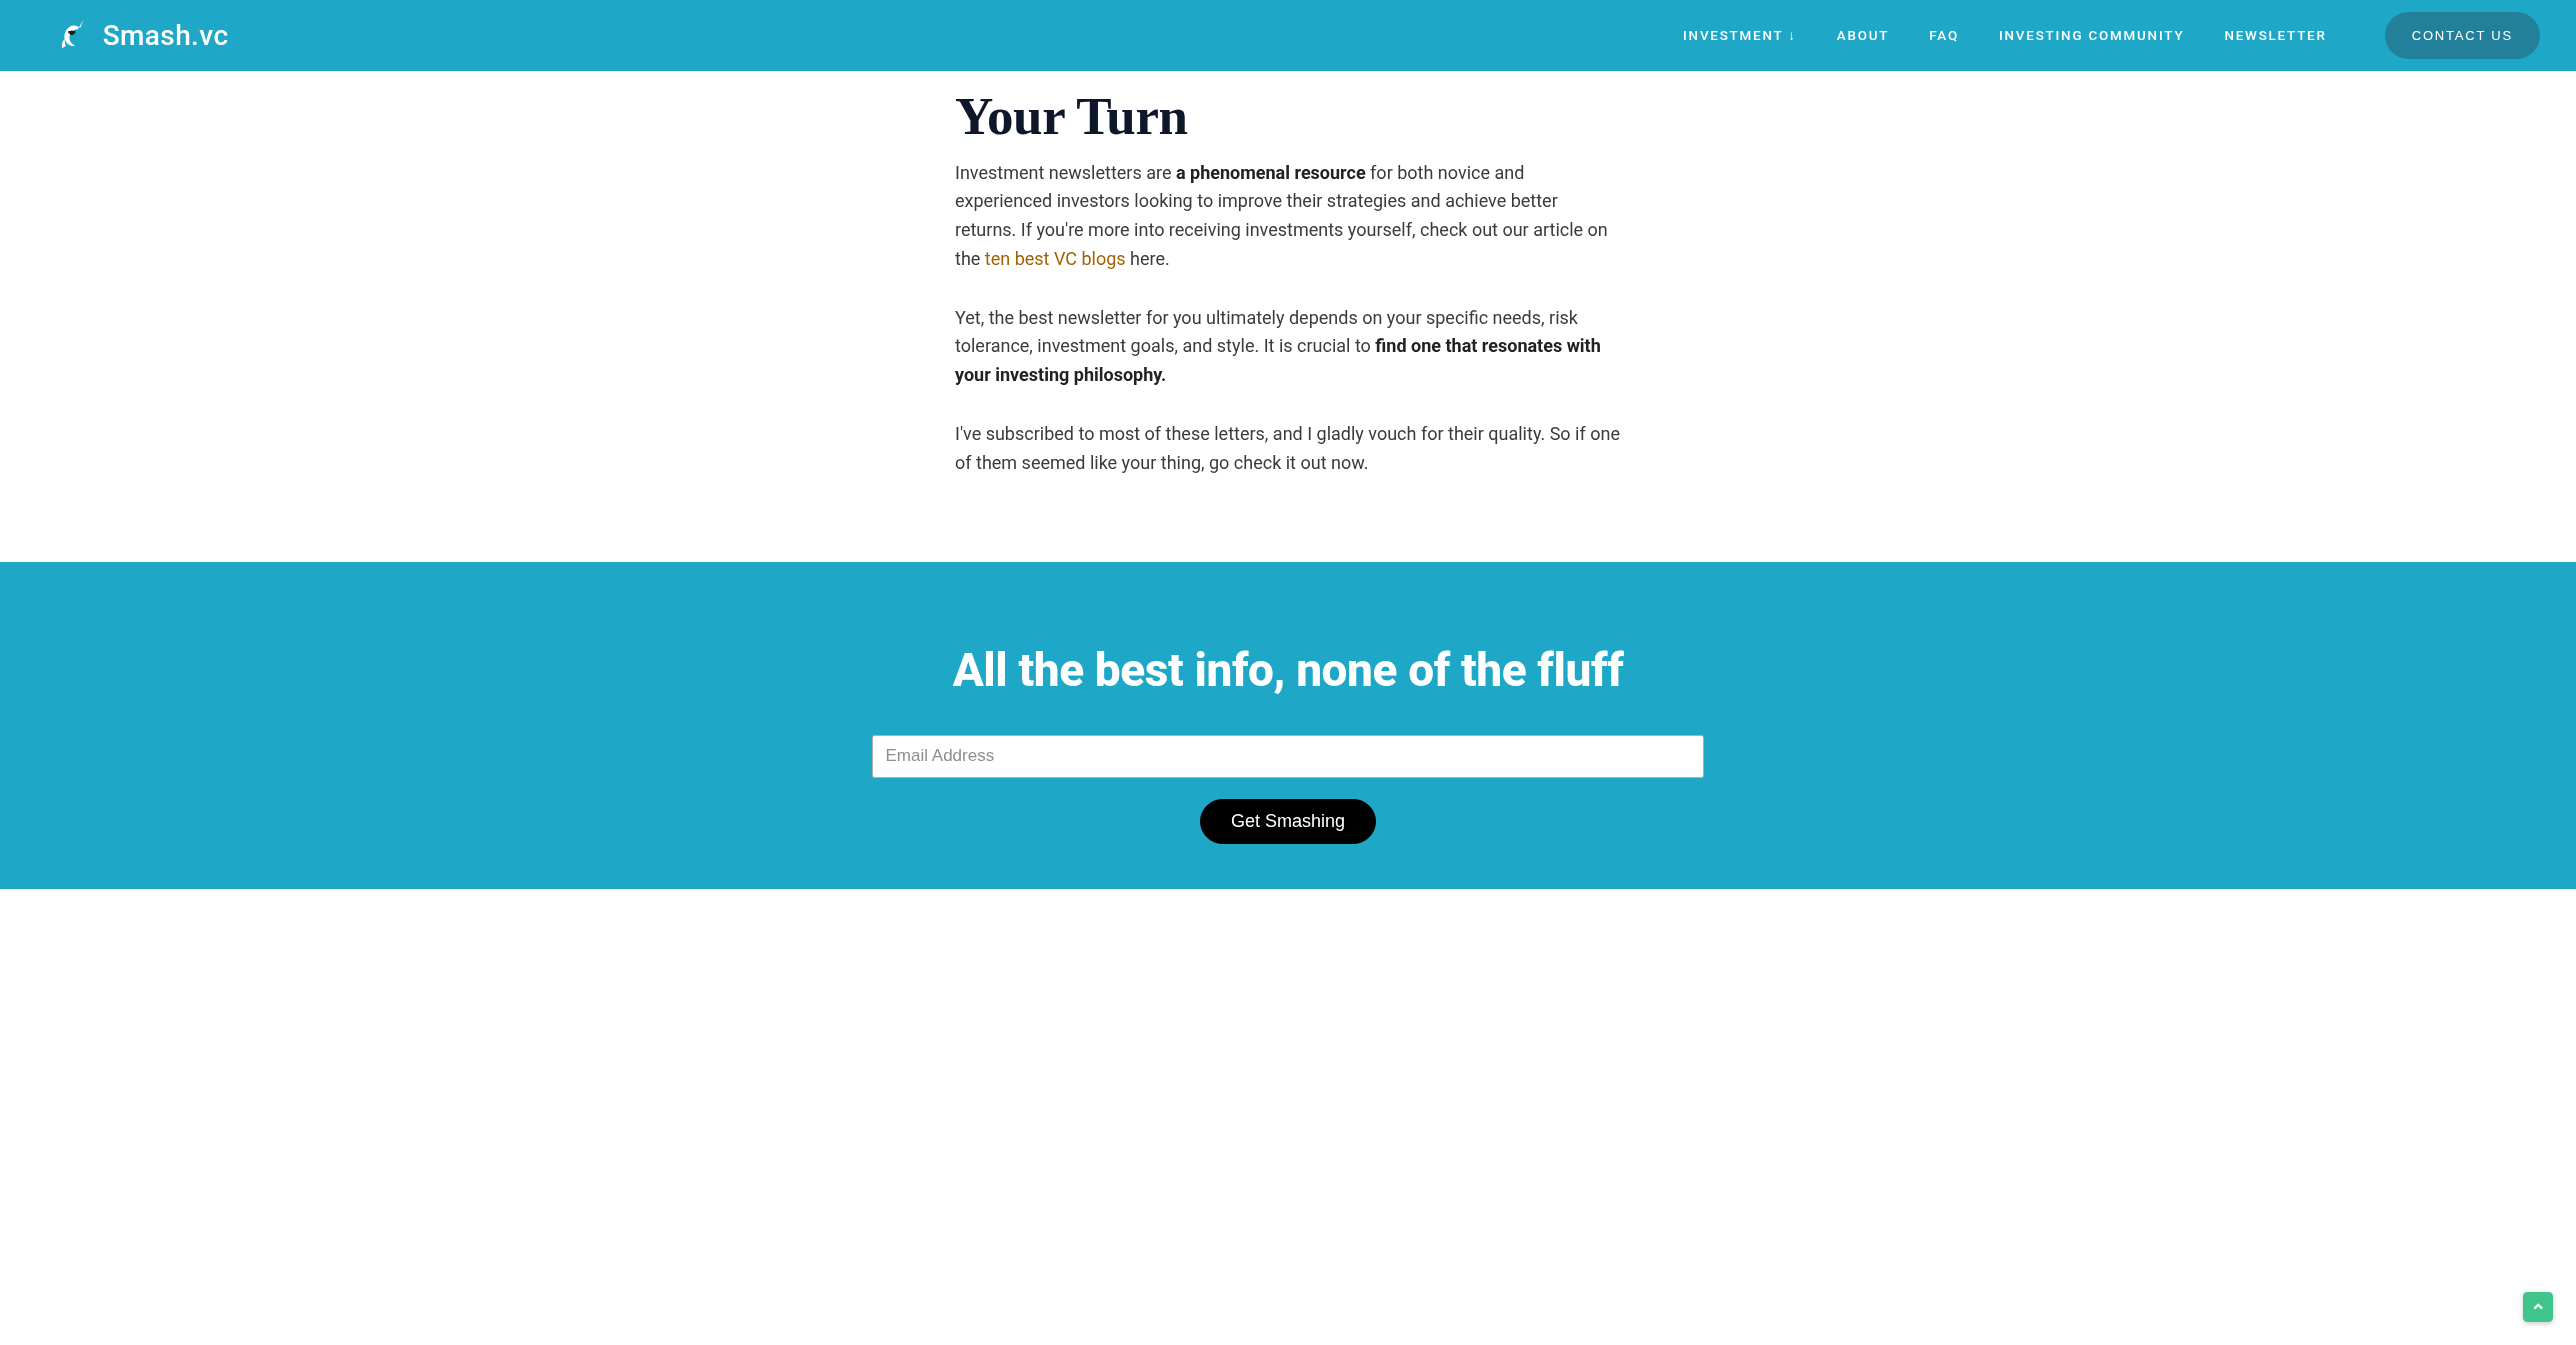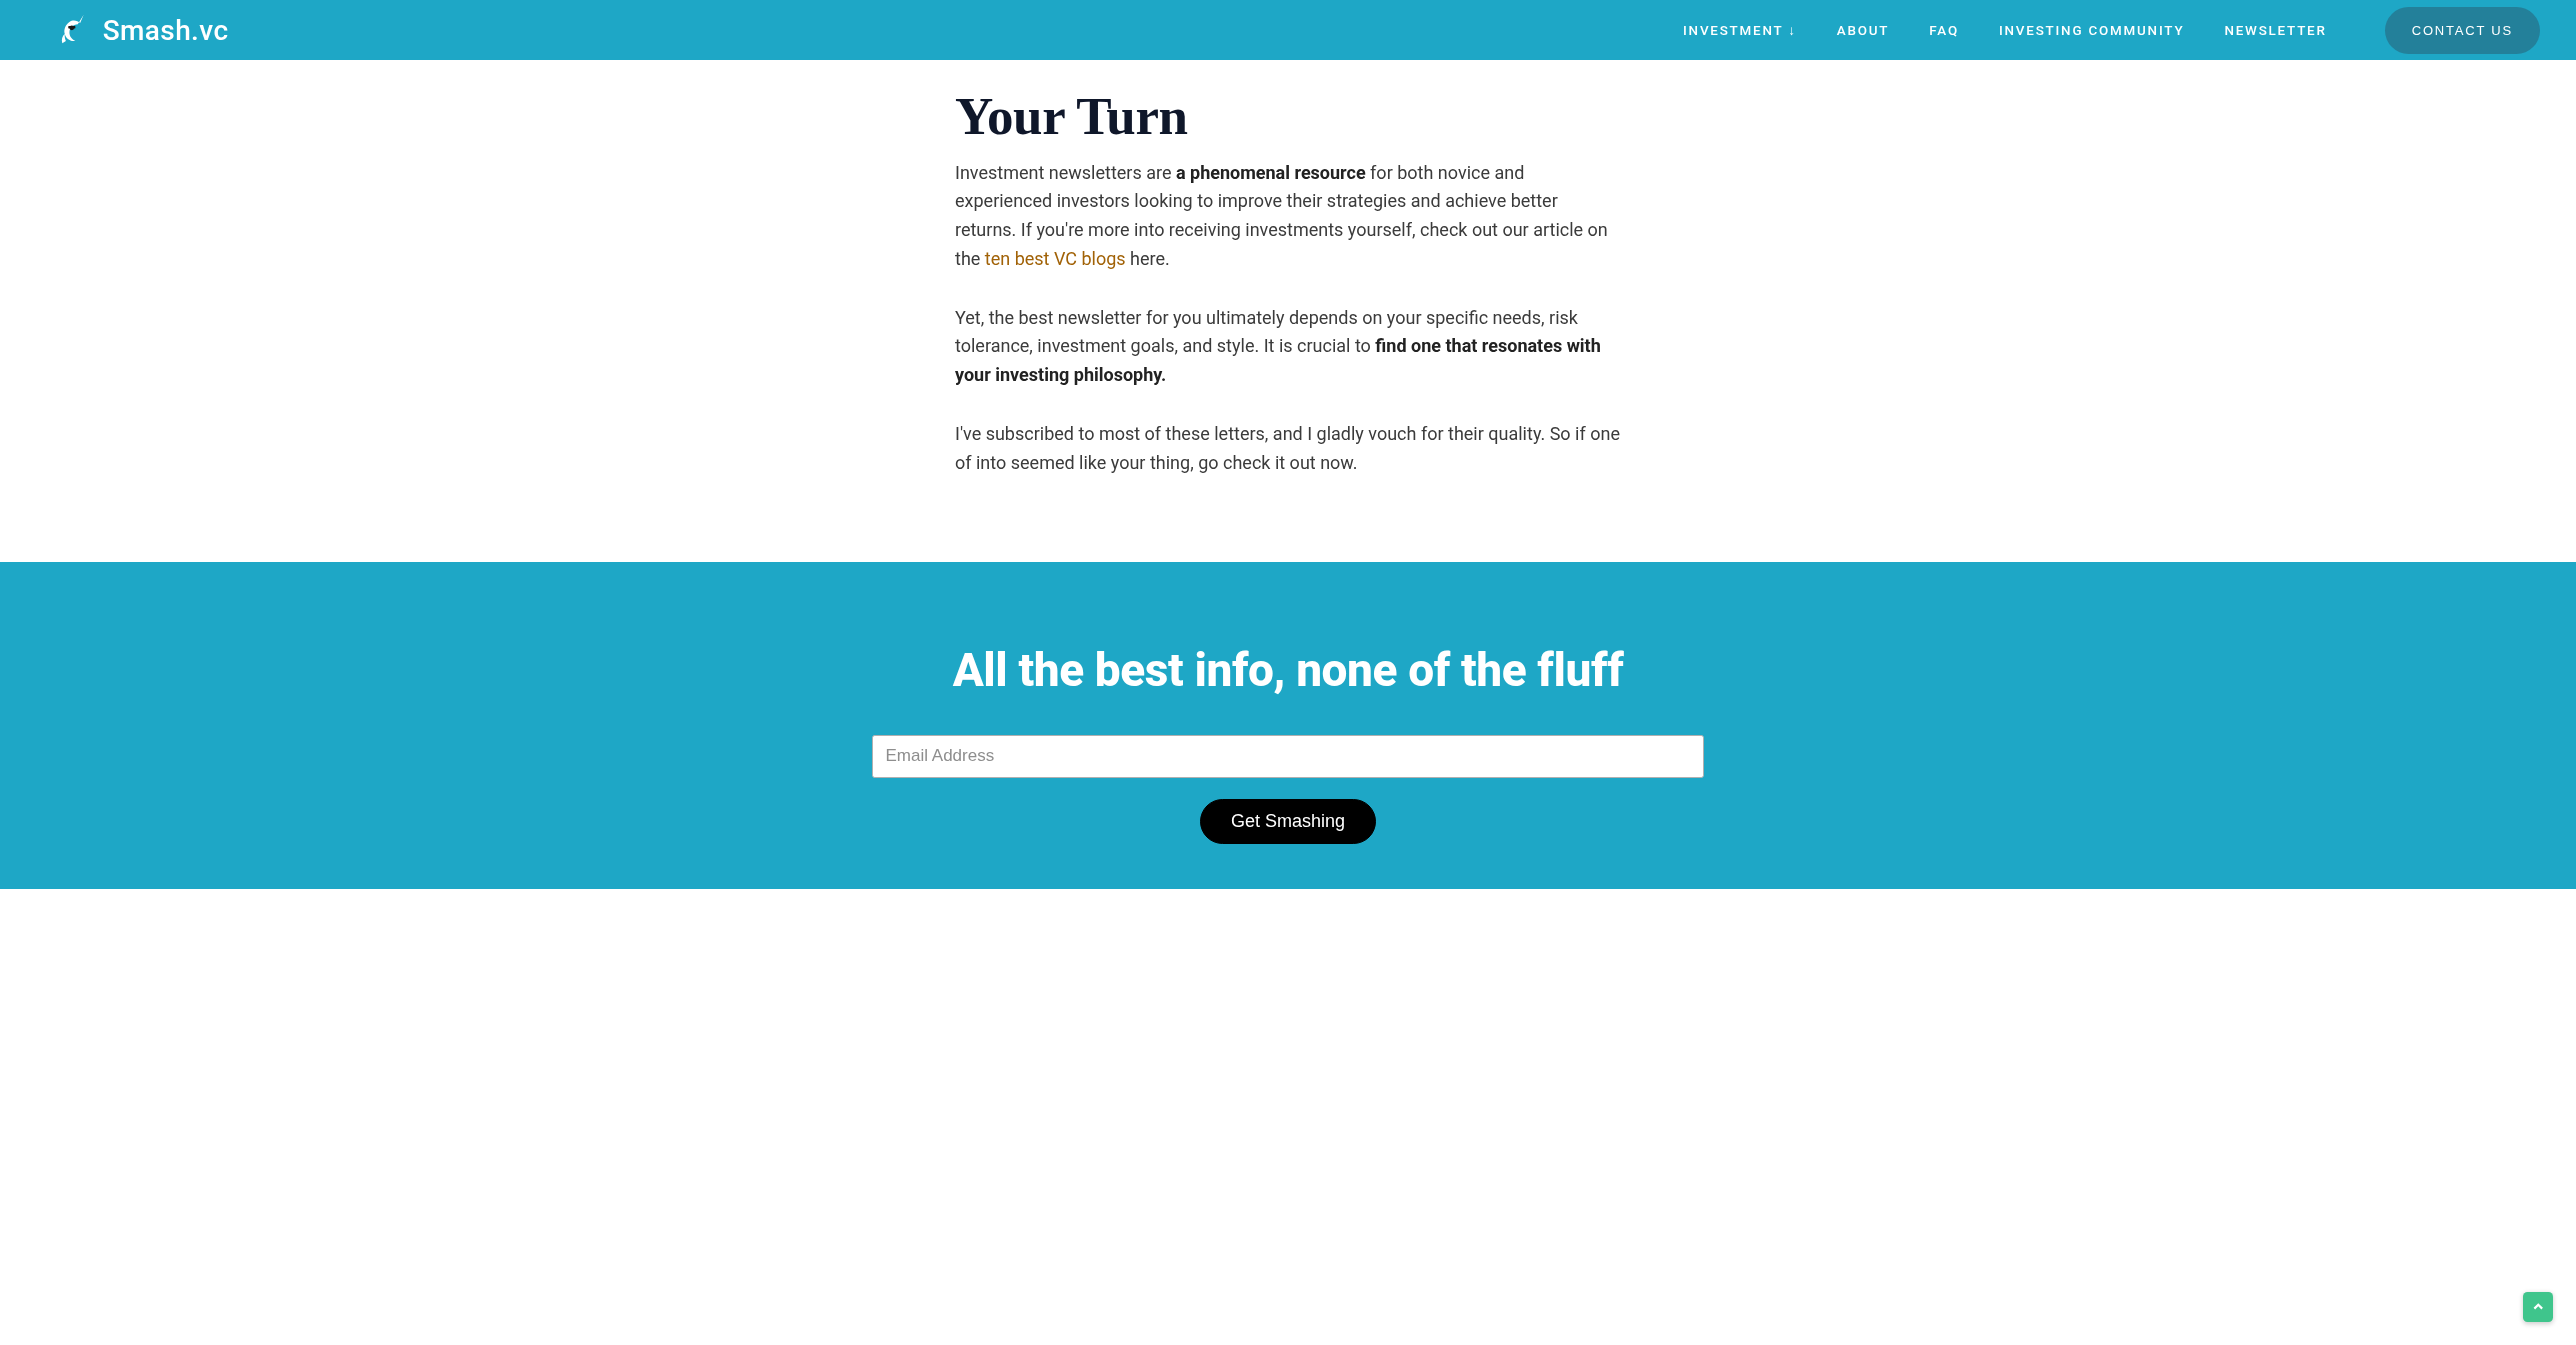--- a/index.html
+++ b/index.html
@@ -7,21 +7,21 @@
   body {
     font-family: "Segoe UI", -apple-system, BlinkMacSystemFont, Roboto, Helvetica, Arial, sans-serif;
     color: #2e2e2e;
     background: #ffffff;
   }
 
   
   .header {
     position: fixed;
     top: 0; left: 0; right: 0;
-    height: 60px;
+    height: 71px;
     background: #1ea7c6;
     display: flex;
     align-items: center;
     justify-content: space-between;
     padding: 0 36px 0 54px;
     z-index: 100;
   }
   .logo {
     display: flex;
     align-items: center;
@@ -175,21 +175,21 @@
   <h2>Your Turn</h2>
 
   <p>
     <span>Investment newsletters are </span><strong>a phenomenal resource</strong><span> for both novice and experienced investors looking to improve their strategies and achieve better returns. If you're more into receiving investments yourself, check out our article on the </span><a class="inline-link">ten best VC blogs</a><span> here.</span>
   </p>
 
   <p>
     <span>Yet, the best newsletter for you ultimately depends on your specific needs, risk tolerance, investment goals, and style. It is crucial to </span><strong>find one that resonates with your investing philosophy.</strong>
   </p>
 
-  <p>I've subscribed to most of these letters, and I gladly vouch for their quality. So if one of into seemed like your thing, go check it out now.</p>
+  <p>I've subscribed to most of these letters, and I gladly vouch for their quality. So if one of them seemed like your thing, go check it out now.</p>
 </main>
 
 <section class="cta">
   <div class="cta-inner">
     <h3>All the best info, none of the fluff</h3>
     <input type="email" placeholder="Email Address" style="">
     <br>
     <button class="cta-submit">Get Smashing</button>
   </div>
 </section>

